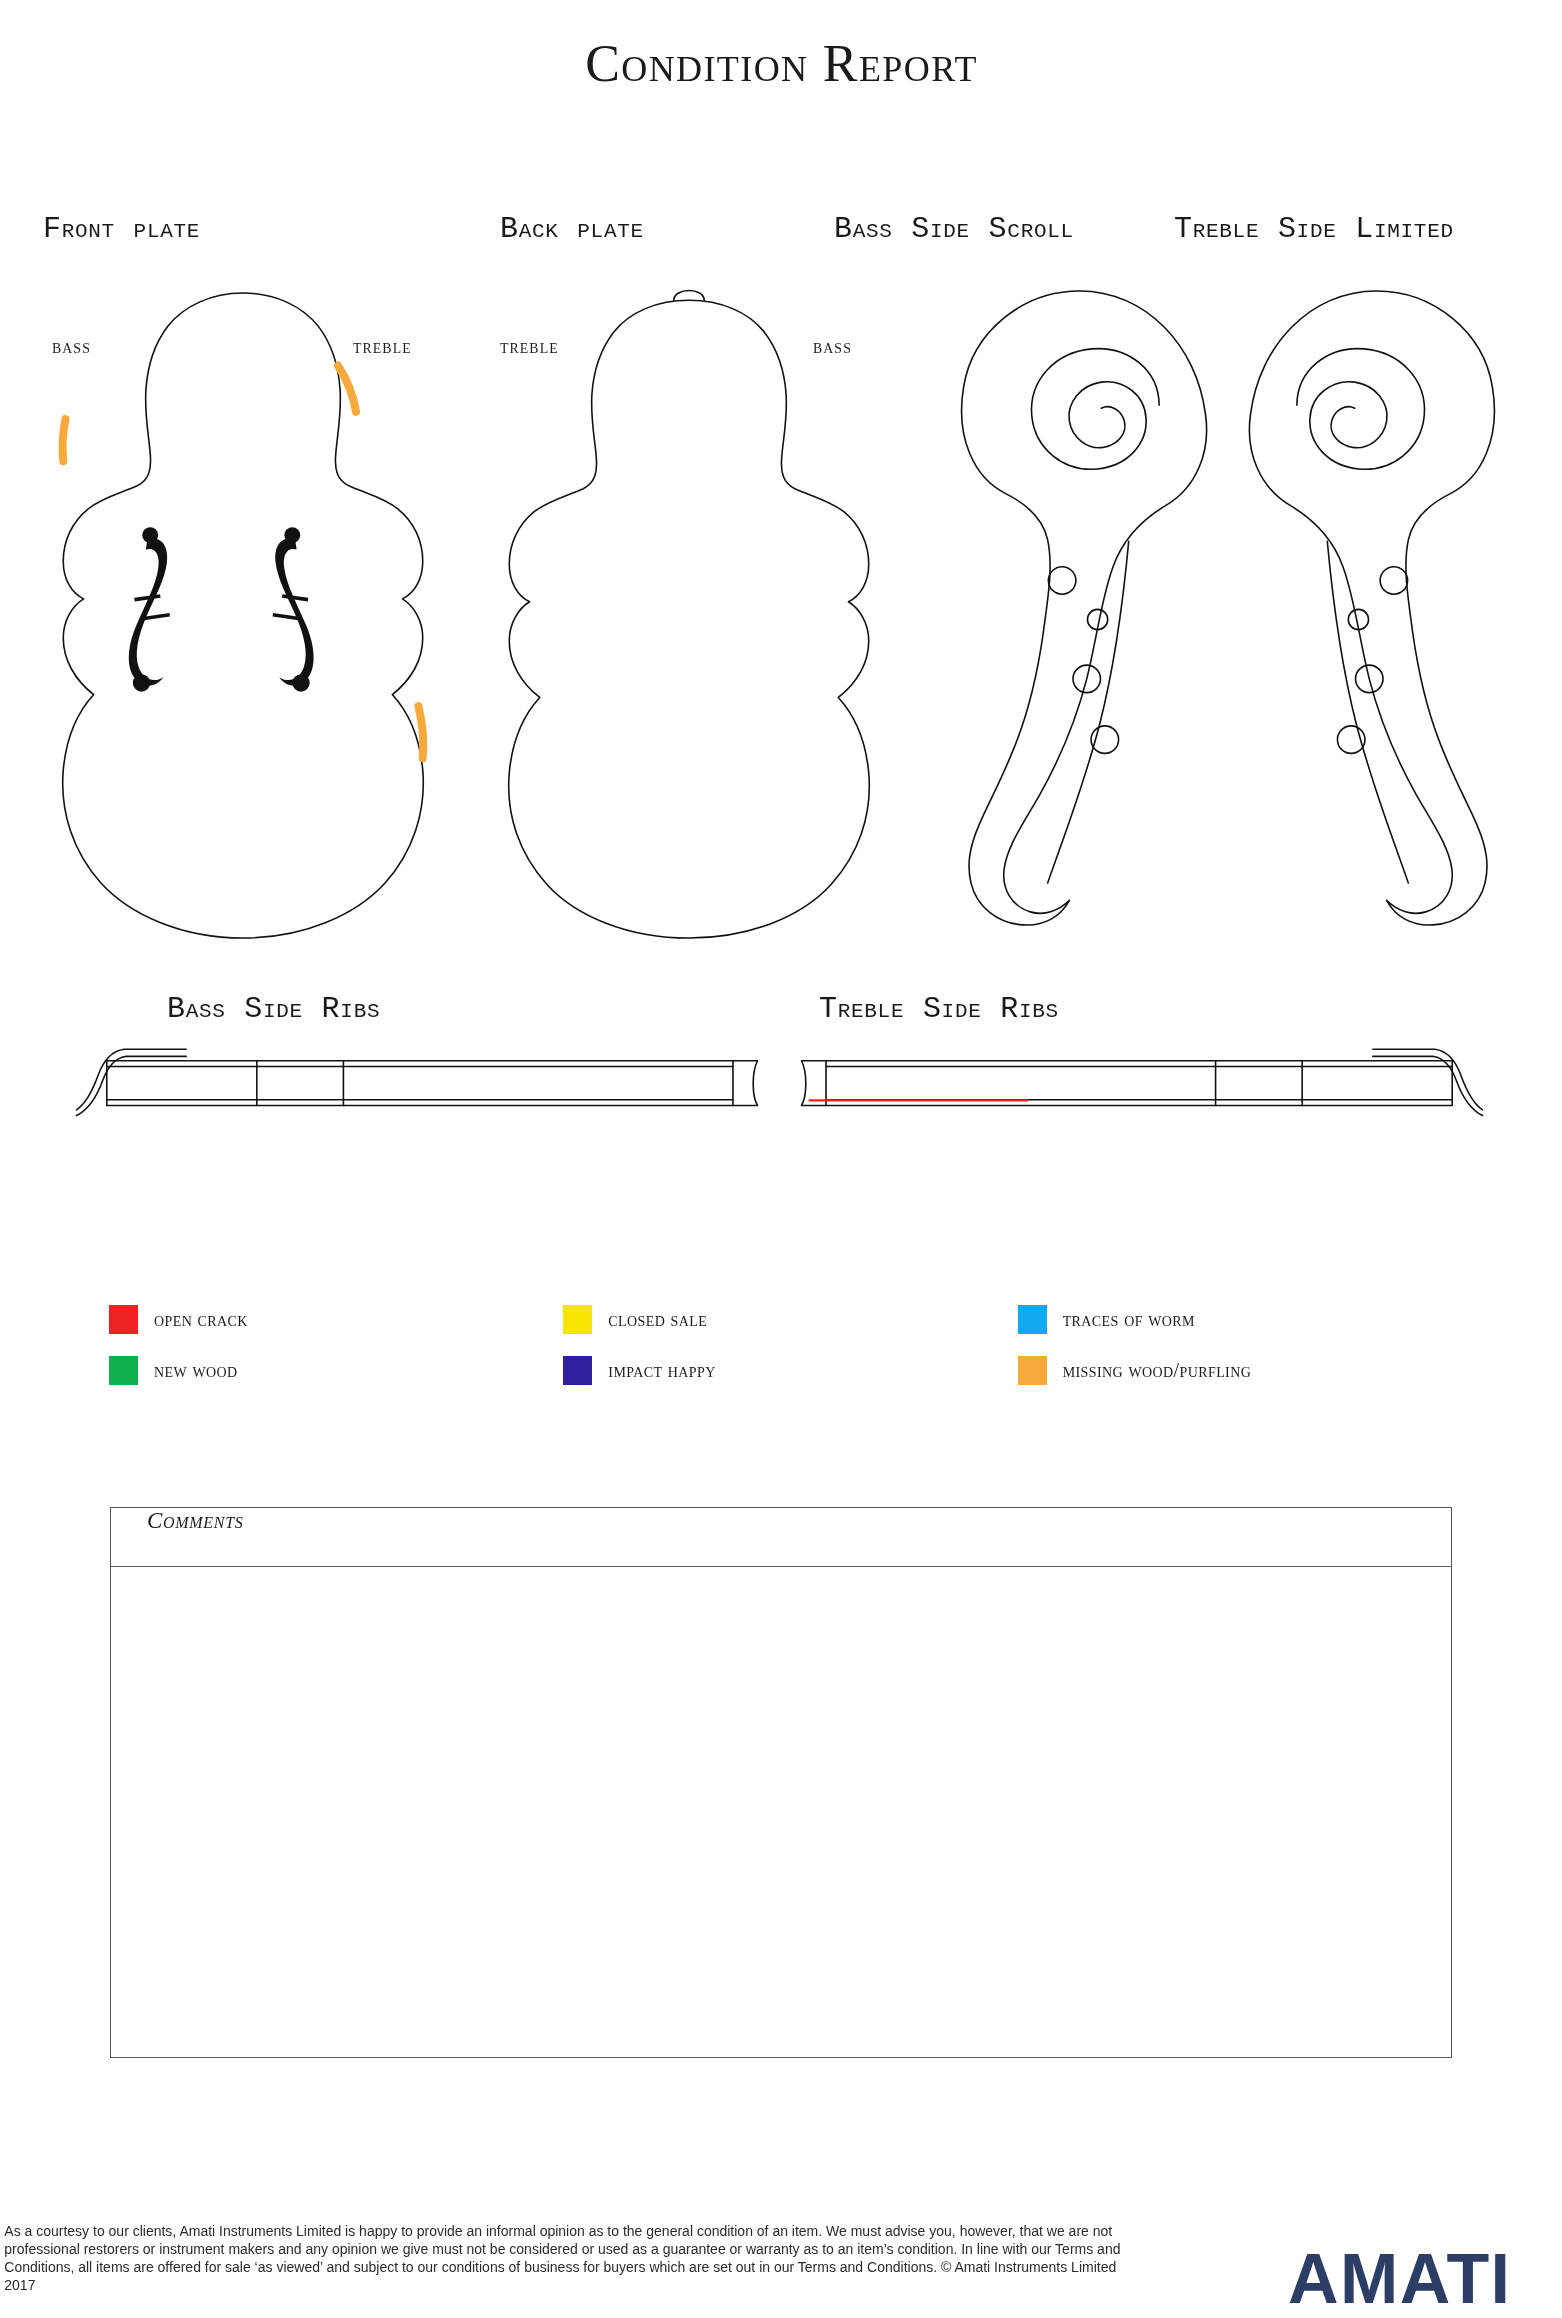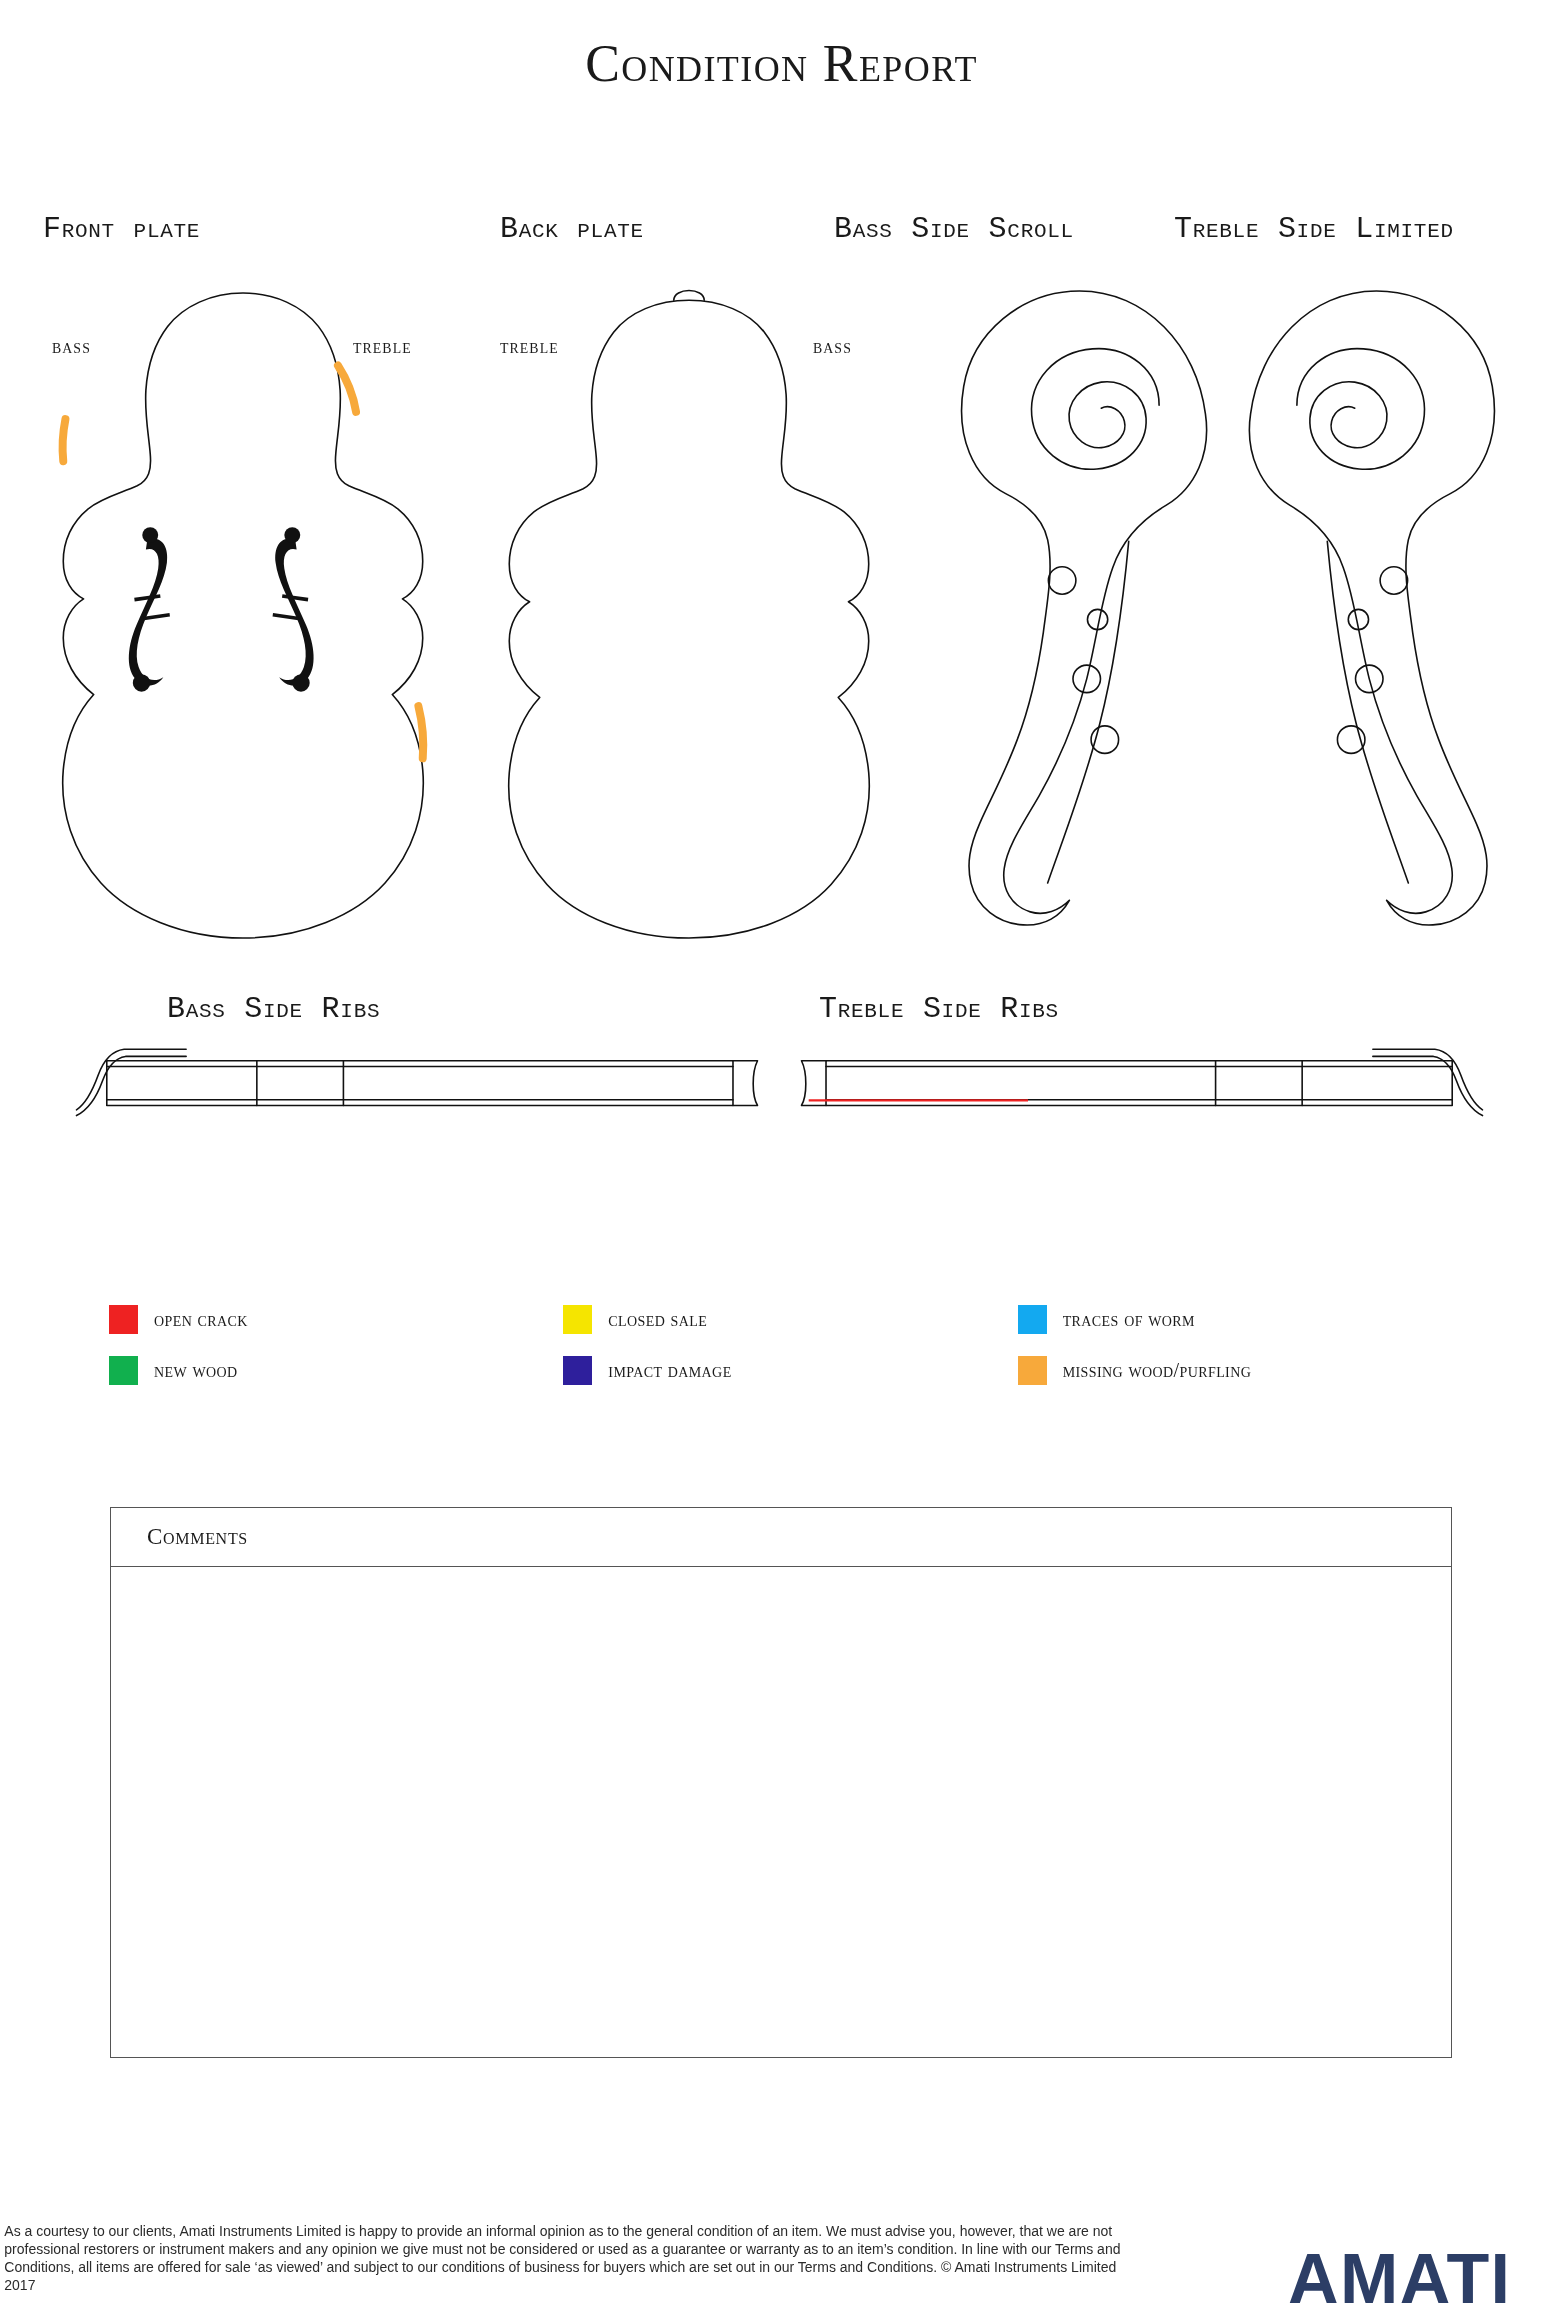--- a/index.html
+++ b/index.html
@@ -115,22 +115,22 @@
     width: 1342px;
     height: 551px;
     border: 1.4px solid #555555;
     box-sizing: border-box;
   }
   #comments-header {
     height: 59px;
     border-bottom: 1.4px solid #555555;
     box-sizing: border-box;
     display: flex;
-    align-items: center;
     padding-left: 36px;
+    font-style: italic;
   }
   #comments-label {
     font-family: "Liberation Serif", serif;
     font-variant: small-caps;
     font-size: 23px;
     letter-spacing: 0.7px;
     color: #1a1a1a;
   }
   #comments-area {
     width: 100%;
@@ -440,21 +440,21 @@
         <span class="legend-label">traces of worm</span>
       </div>
     </div>
     <div class="legend-row">
       <div class="legend-item">
         <span class="swatch" style="background:#11b04e"></span>
         <span class="legend-label">new wood</span>
       </div>
       <div class="legend-item">
         <span class="swatch" style="background:#2e1f9c"></span>
-        <span class="legend-label">impact damage</span>
+        <span class="legend-label">impact happy</span>
       </div>
       <div class="legend-item">
         <span class="swatch" style="background:#f7a93b"></span>
         <span class="legend-label">missing wood/purfling</span>
       </div>
     </div>
   </div>
 
   <div id="comments-box">
     <div id="comments-header">

